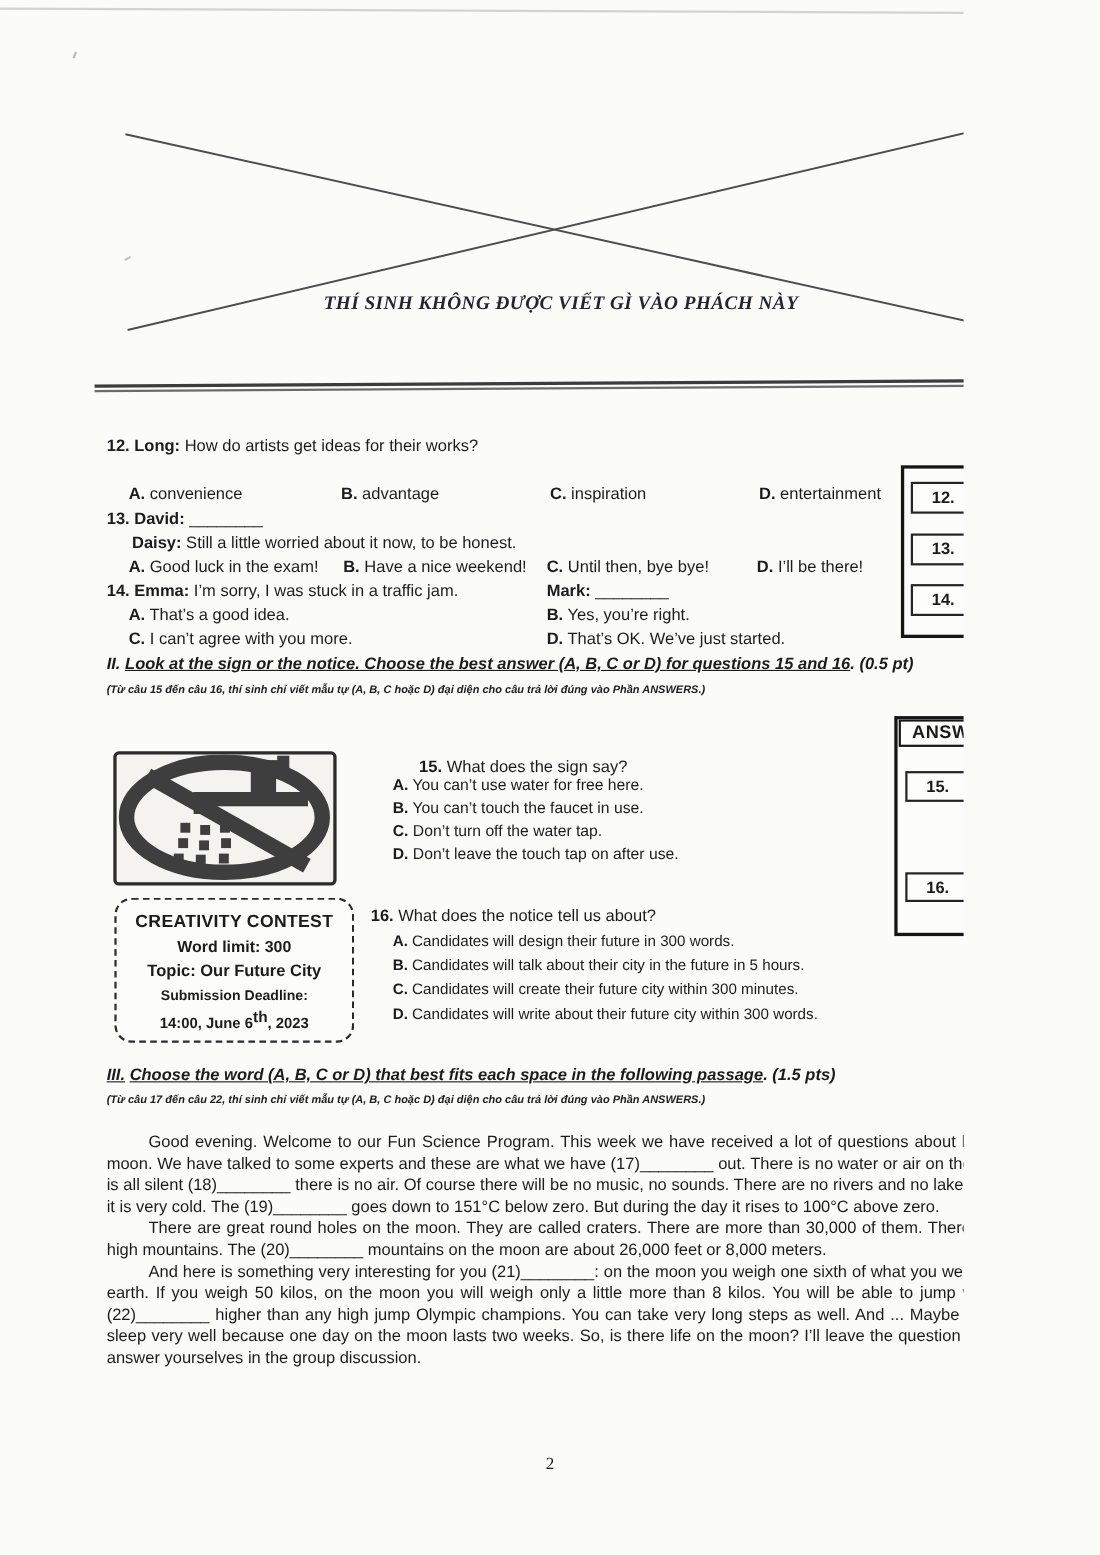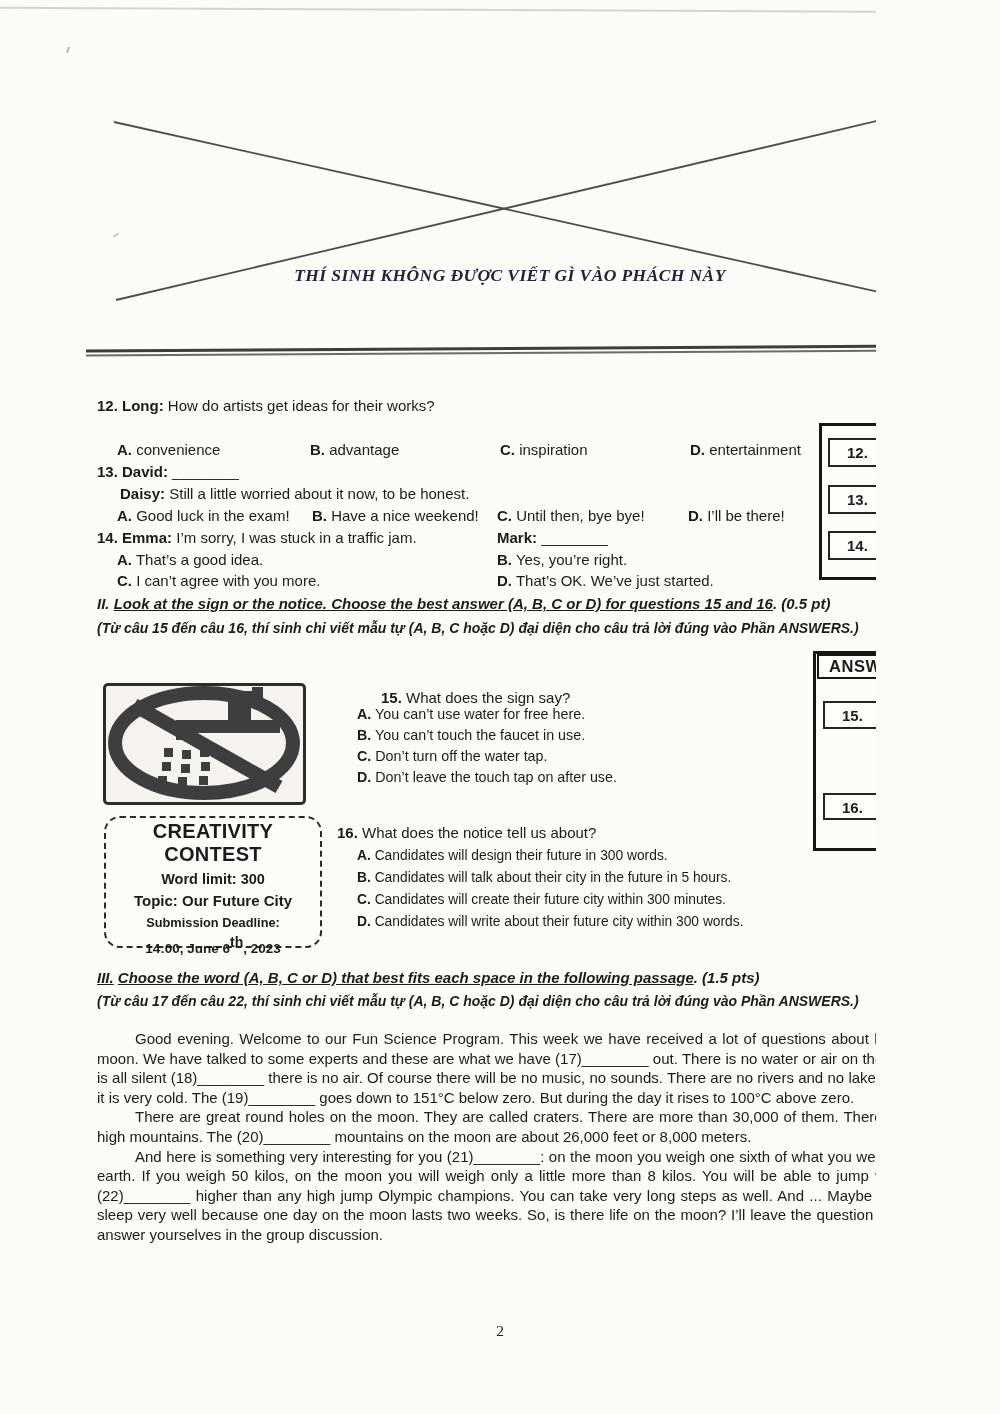--- a/index.html
+++ b/index.html
@@ -25,28 +25,28 @@
   .dbl .l1{height:3px;background:#3c3c3c;}
   .dbl .l2{height:1.5px;background:#6b6b6b;margin-top:2px;}
 
   .panel{position:absolute;border:3px solid #161616;background:#fcfcfa;}
   .cell{position:absolute;border:2px solid #242424;background:#fdfdfc;}
   .cell span{display:block;padding-left:17px;font-weight:bold;font-size:15px;line-height:25px;}
   .ans-head{position:absolute;left:1px;right:1px;top:0;border:2.5px solid #161616;
             text-align:center;font-weight:bold;font-size:16.5px;height:21px;line-height:21px;
             letter-spacing:.5px;background:#fdfdfc;}
 
-  .vn{position:absolute;font-style:italic;font-weight:bold;font-size:14px;width:800px;line-height:22.5px;}
+  .vn{position:absolute;font-style:italic;font-weight:bold;font-size:10px;width:800px;line-height:22.5px;}
 
   .sign{position:absolute;left:103px;top:683px;width:197px;height:116px;border:3.5px solid #2c2c2c;
         border-radius:5px;background:#f4f3ef;}
 
   .contest{position:absolute;left:104px;top:816px;width:214px;height:128px;border:2.5px dashed #2a2a2a;
            border-radius:16px;text-align:center;font-weight:bold;background:#fcfcfa;}
-  .contest .c1{font-size:20px;margin-top:2px;letter-spacing:.3px;}
+  .contest .c1{font-size:16px;margin-top:12px;letter-spacing:.3px;}
   .contest .c2{font-size:14.5px;margin-top:5px;}
   .contest .c3{font-size:15px;margin-top:5px;}
   .contest .c4{font-size:12.8px;margin-top:6px;}
   .contest .c5{font-size:13.5px;margin-top:4px;}
   sup{font-size:14px;}
 
   .passage{position:absolute;left:97px;top:1029px;width:845px;font-size:15px;line-height:19.6px;
            text-align:justify;}
   .passage p{margin:0;text-indent:38px;}
 

